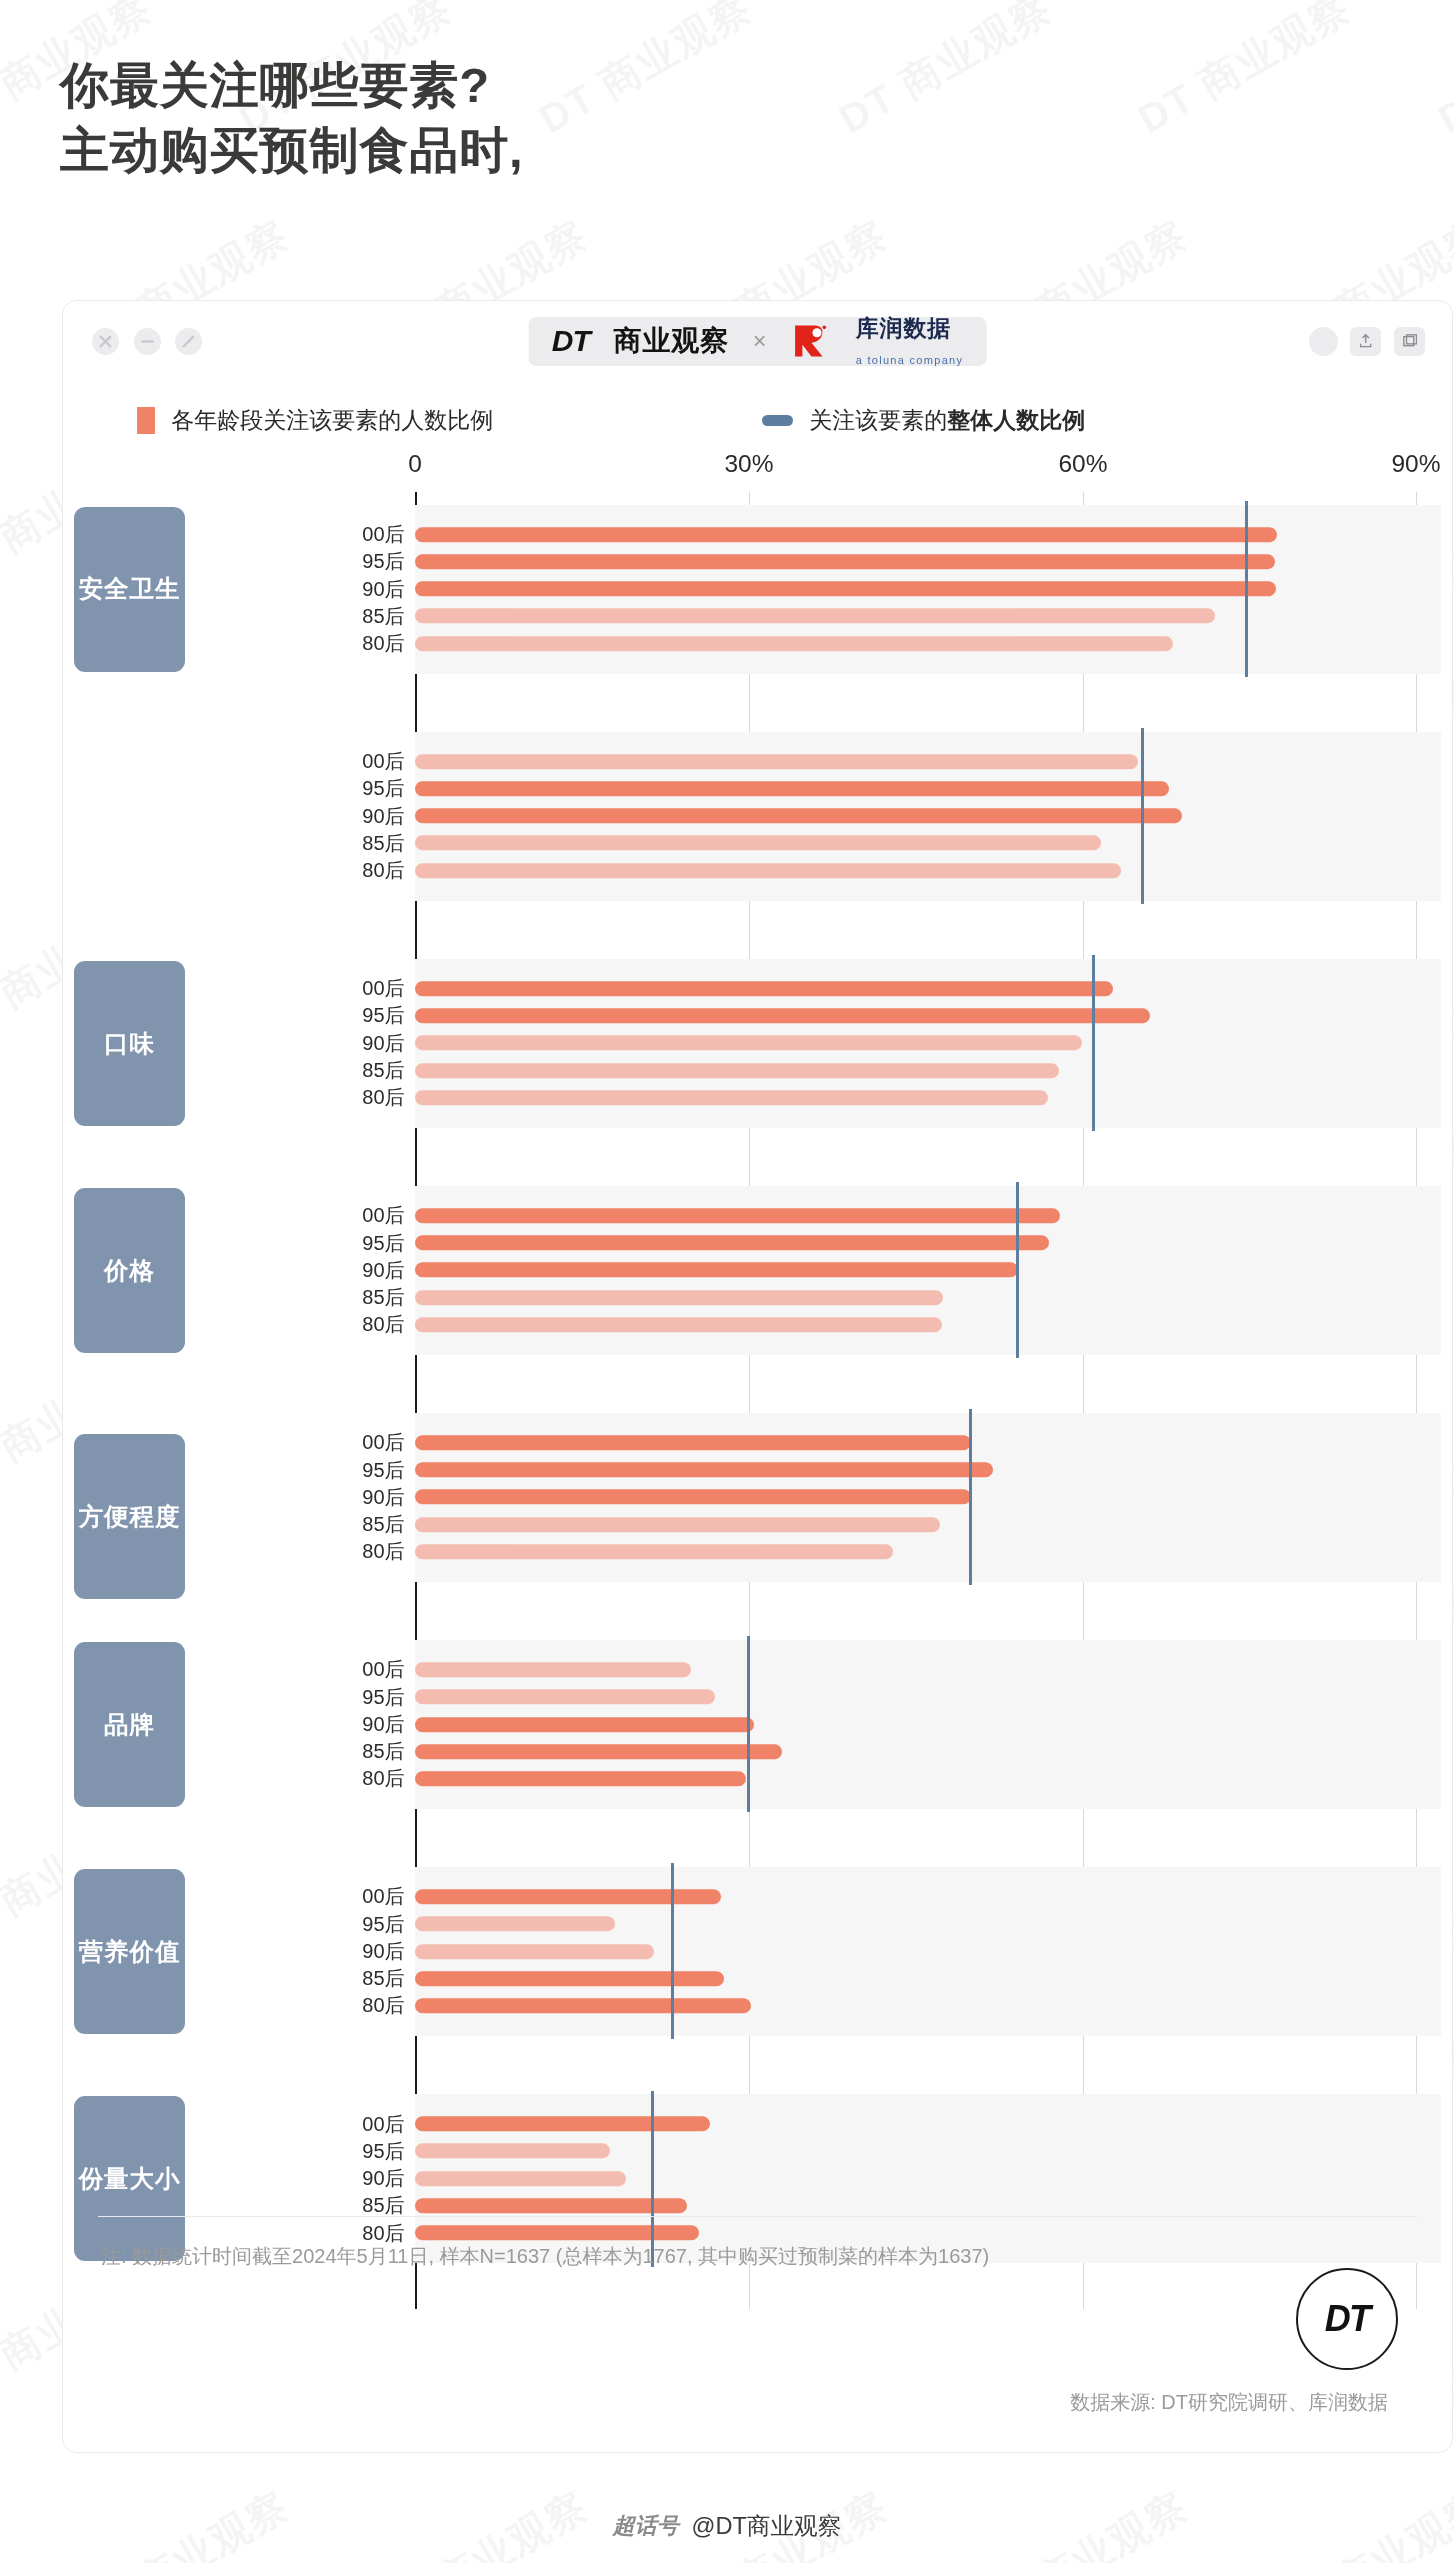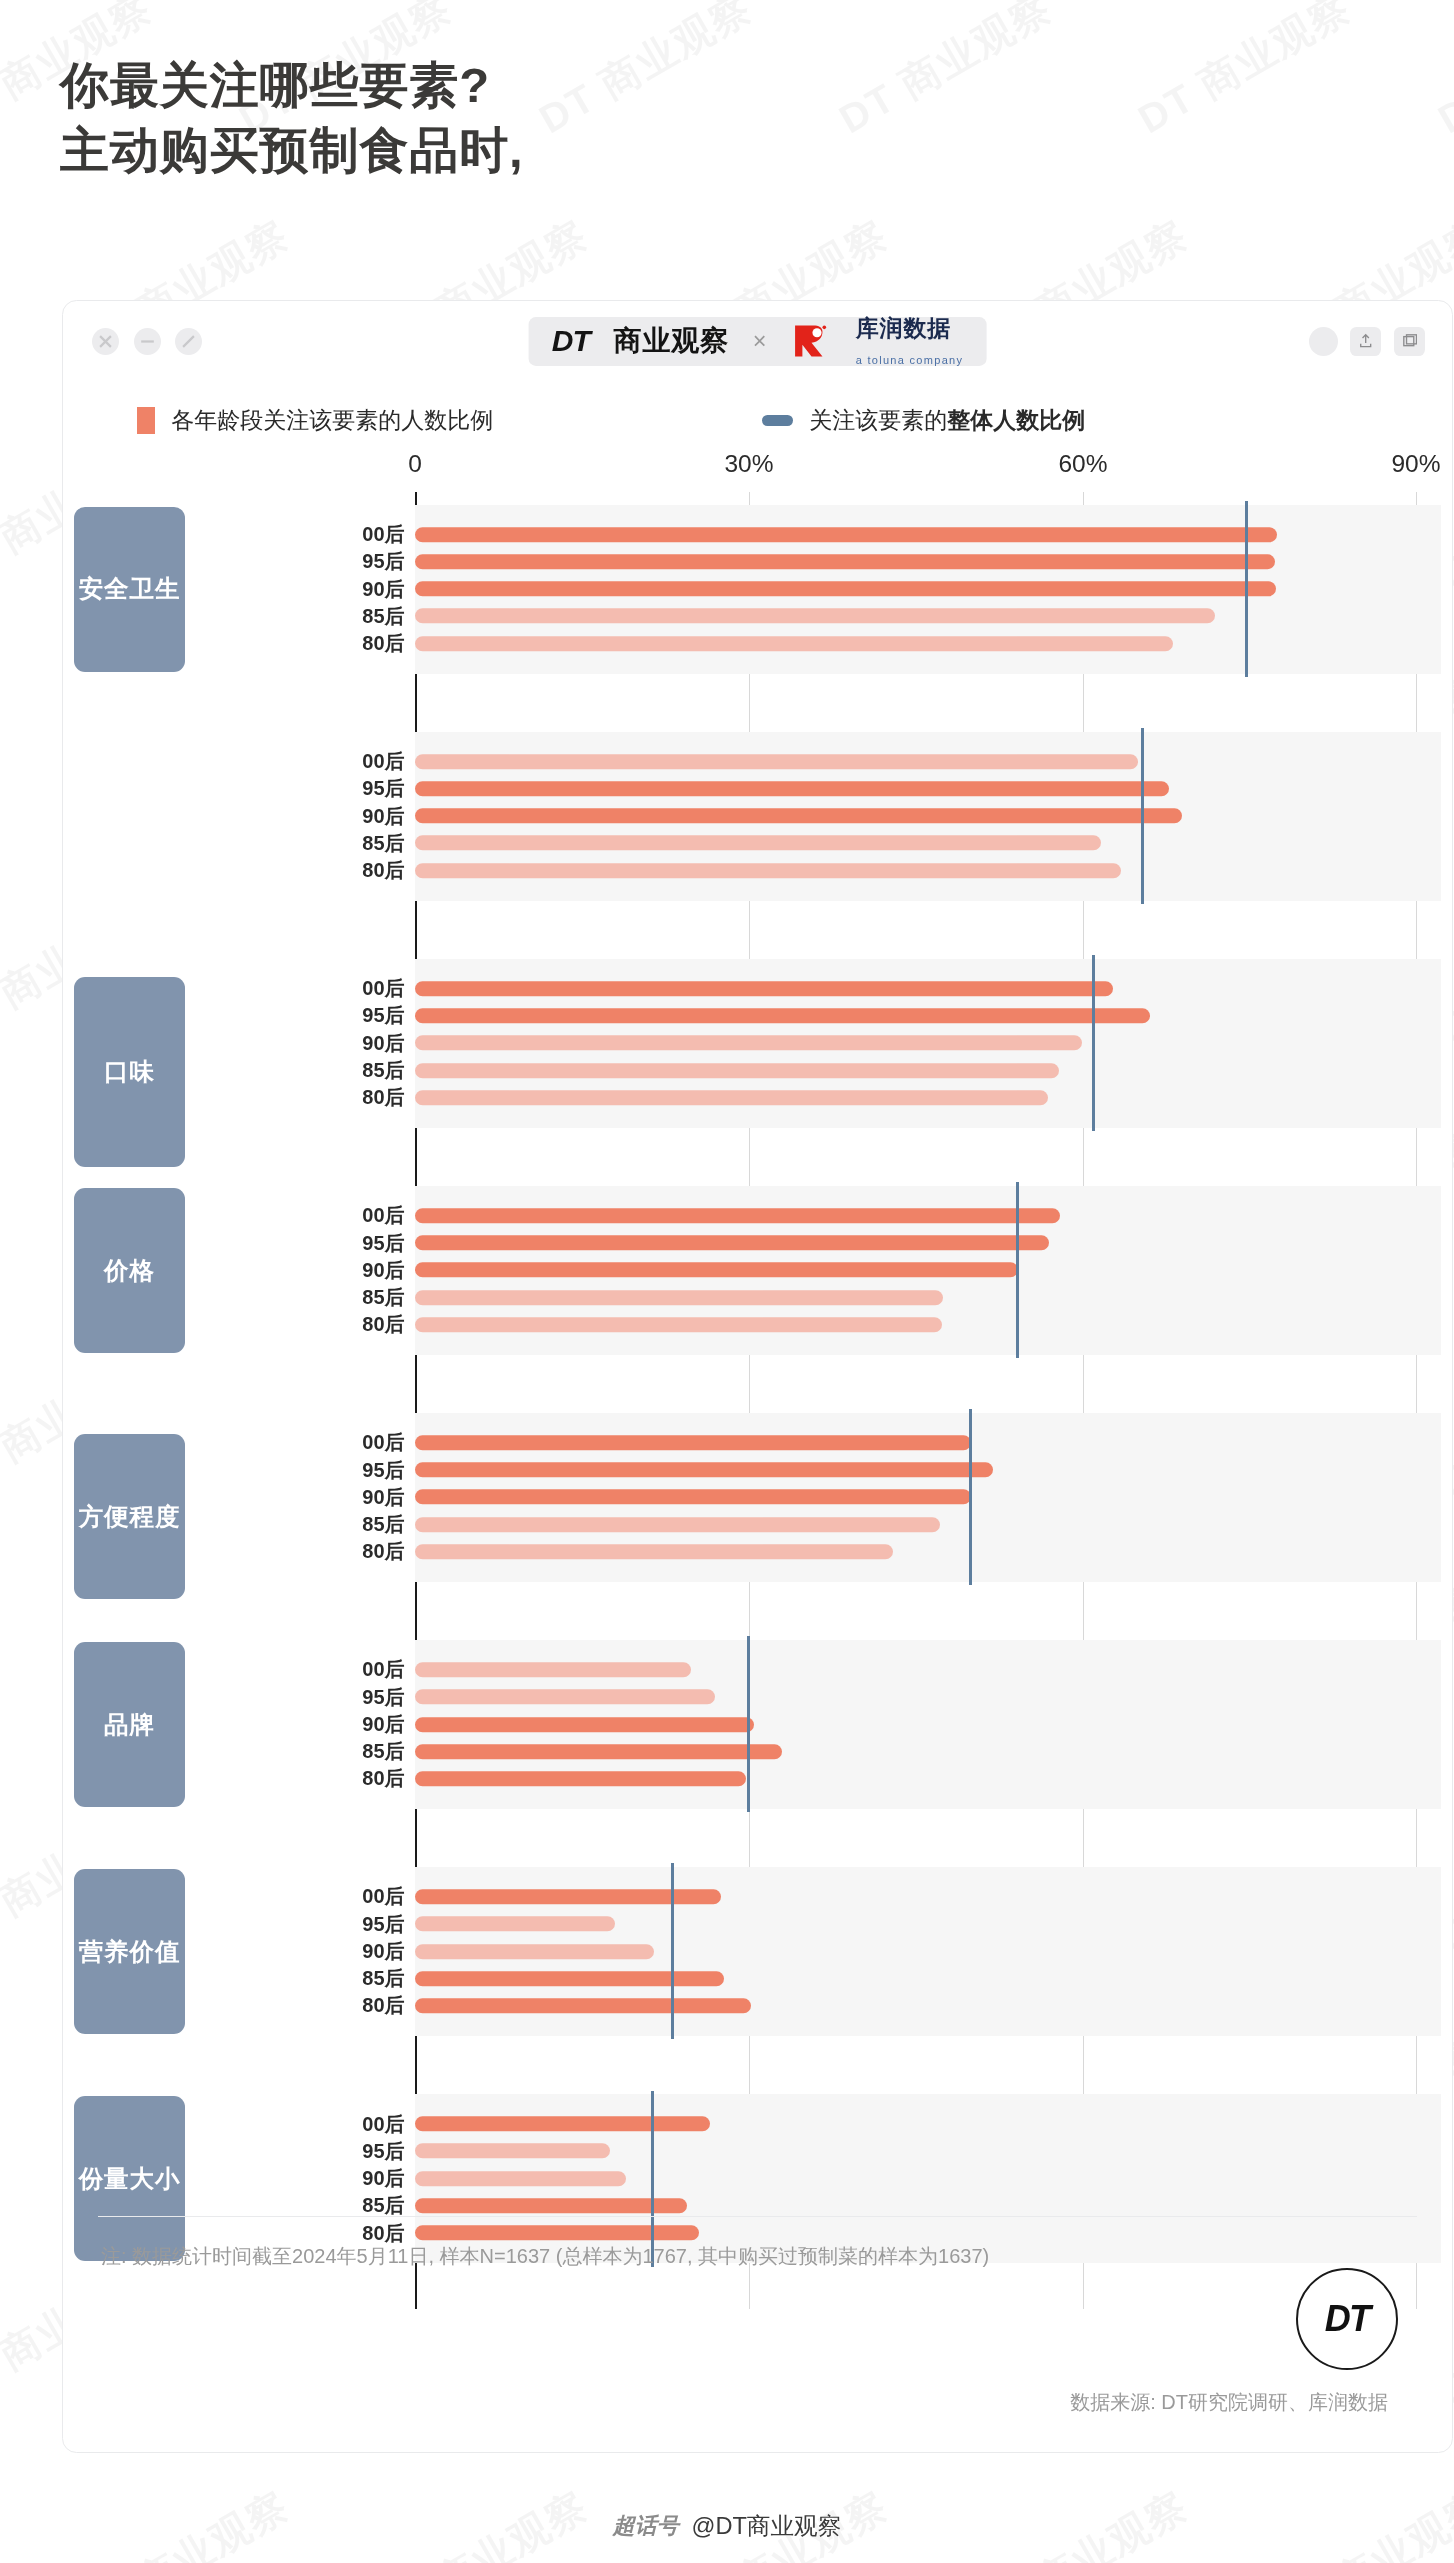--- a/index.html
+++ b/index.html
@@ -118,21 +118,21 @@
     background: #8194ad; border-radius: 11px;
     color: #ffffff; font-size: 24.5px; font-weight: 800;
     display: flex; align-items: center; justify-content: center;
     text-align: center; line-height: 1.2;
     letter-spacing: 0.9px;
   }
   .row-label {
     position: absolute; right: calc(100% - 0px); top: 50%;
     transform: translateY(-50%);
     font-size: 20px; color: #2b2b2b;
-    white-space: nowrap; padding-right: 5.4px; font-weight: bold;
+    white-space: nowrap; padding-right: 5.4px;
   }
   .bar {
     position: absolute; top: 50%; transform: translateY(-50%);
     height: 15.4px; border-radius: 8.2px;
   }
   .bar.strong { background: #ef8267; }
   .bar.faded { background: #f4bcb0; }
   .overall-line {
     position: absolute; width: 2.7px; background: #5d7e9e;
   }
@@ -346,21 +346,21 @@
         <div class="row-label" style="position: absolute; top: 283px; height: 27px; line-height: 27px; right: auto; left: 265px; width: 82px; text-align: right; transform: none;">95后</div>
         <div class="bar strong" style="top: 297px; left: 352px; width: 754px;"></div>
         <div class="row-label" style="position: absolute; top: 311px; height: 27px; line-height: 27px; right: auto; left: 265px; width: 82px; text-align: right; transform: none;">90后</div>
         <div class="bar strong" style="top: 324px; left: 352px; width: 767px;"></div>
         <div class="row-label" style="position: absolute; top: 338px; height: 27px; line-height: 27px; right: auto; left: 265px; width: 82px; text-align: right; transform: none;">85后</div>
         <div class="bar faded" style="top: 351px; left: 352px; width: 686px;"></div>
         <div class="row-label" style="position: absolute; top: 365px; height: 27px; line-height: 27px; right: auto; left: 265px; width: 82px; text-align: right; transform: none;">80后</div>
         <div class="bar faded" style="top: 379px; left: 352px; width: 706px;"></div>
         <div class="overall-line" style="left: 1078px; top: 236px; height: 176px;"></div>
         <div class="group-band" style="top: 467px; height: 169px; left: 352px; right: 11px;"></div>
-        <div class="cat-pill" style="top: 469px; height: 190px; margin-top: 16px;">口味</div>
+        <div class="cat-pill" style="top: 469px; height: 165px;">口味</div>
         <div class="row-label" style="position: absolute; top: 483px; height: 27px; line-height: 27px; right: auto; left: 265px; width: 82px; text-align: right; transform: none;">00后</div>
         <div class="bar strong" style="top: 497px; left: 352px; width: 698px;"></div>
         <div class="row-label" style="position: absolute; top: 510px; height: 27px; line-height: 27px; right: auto; left: 265px; width: 82px; text-align: right; transform: none;">95后</div>
         <div class="bar strong" style="top: 524px; left: 352px; width: 735px;"></div>
         <div class="row-label" style="position: absolute; top: 538px; height: 27px; line-height: 27px; right: auto; left: 265px; width: 82px; text-align: right; transform: none;">90后</div>
         <div class="bar faded" style="top: 551px; left: 352px; width: 667px;"></div>
         <div class="row-label" style="position: absolute; top: 565px; height: 27px; line-height: 27px; right: auto; left: 265px; width: 82px; text-align: right; transform: none;">85后</div>
         <div class="bar faded" style="top: 579px; left: 352px; width: 644px;"></div>
         <div class="row-label" style="position: absolute; top: 592px; height: 27px; line-height: 27px; right: auto; left: 265px; width: 82px; text-align: right; transform: none;">80后</div>
         <div class="bar faded" style="top: 606px; left: 352px; width: 633px;"></div>

